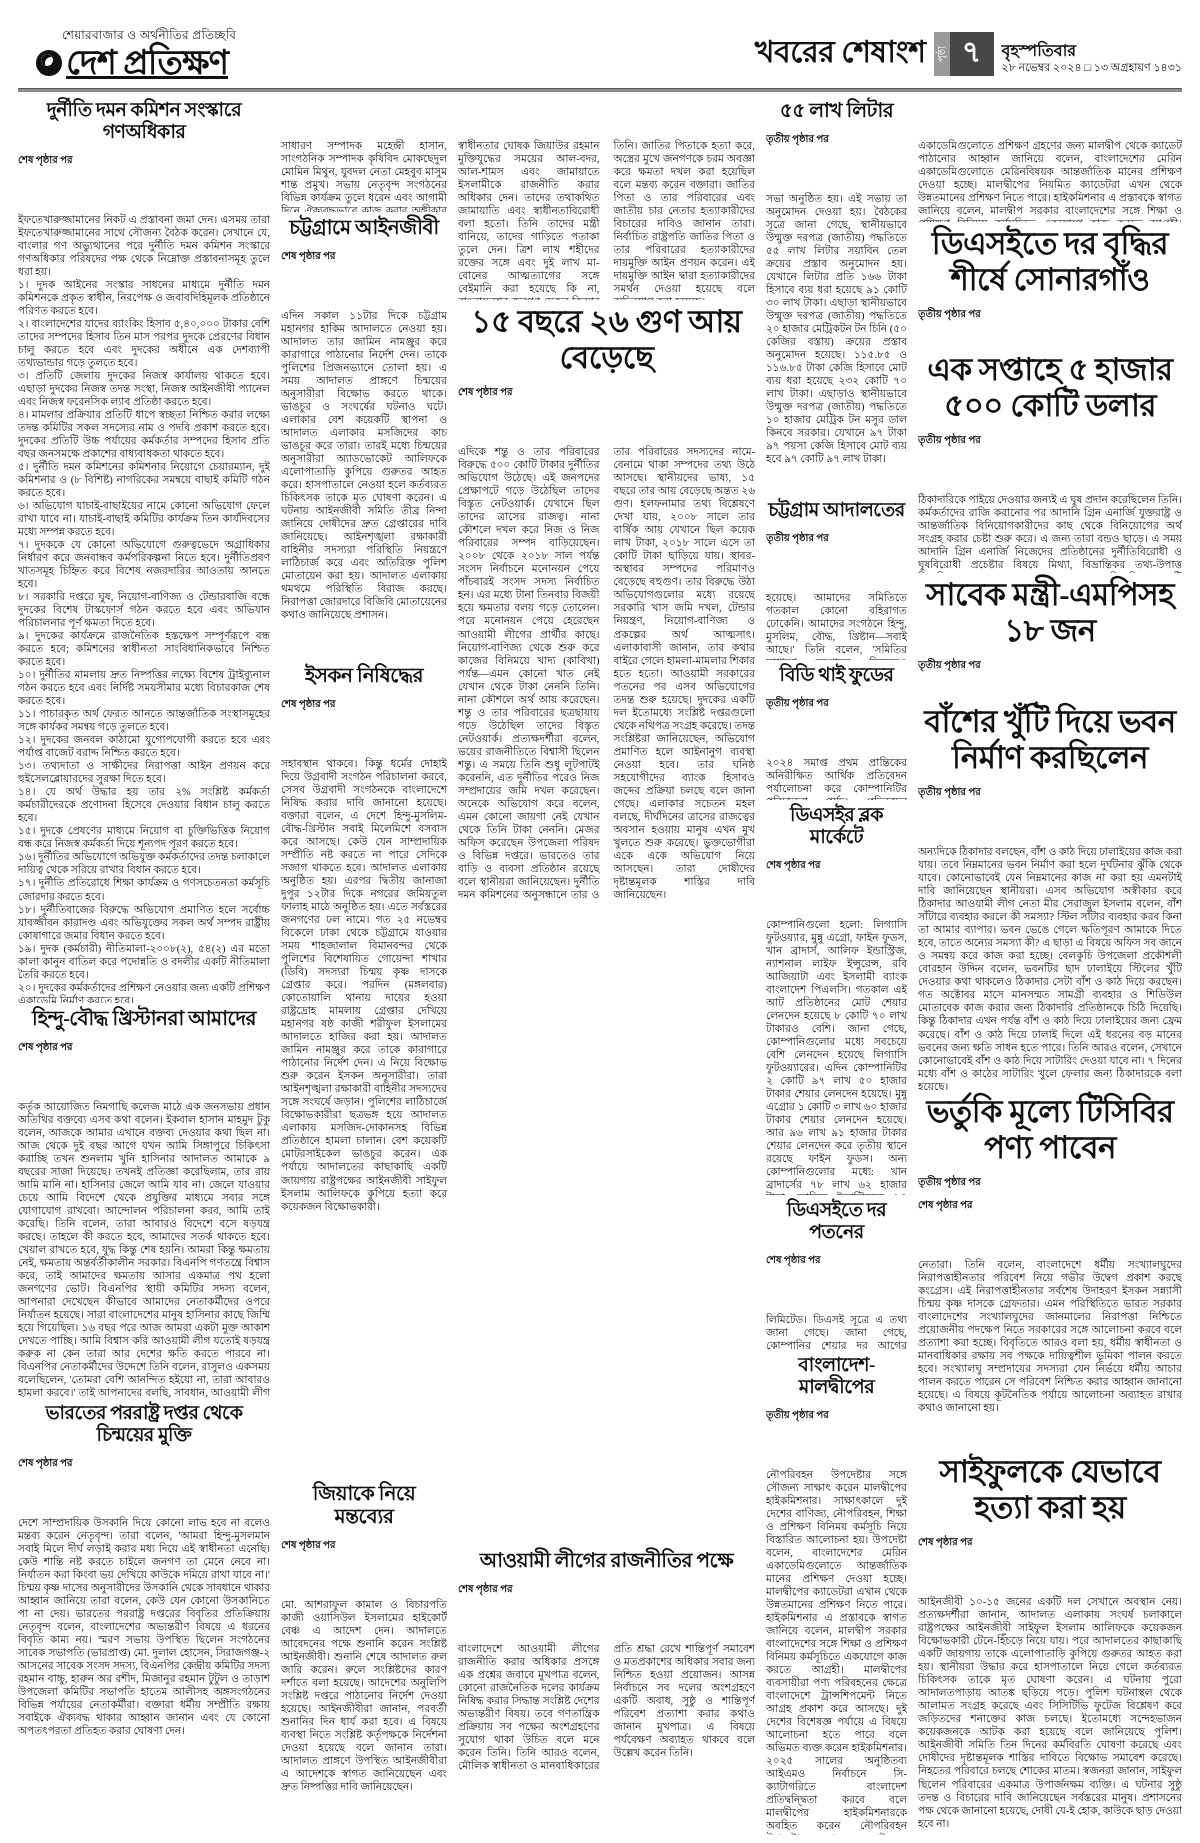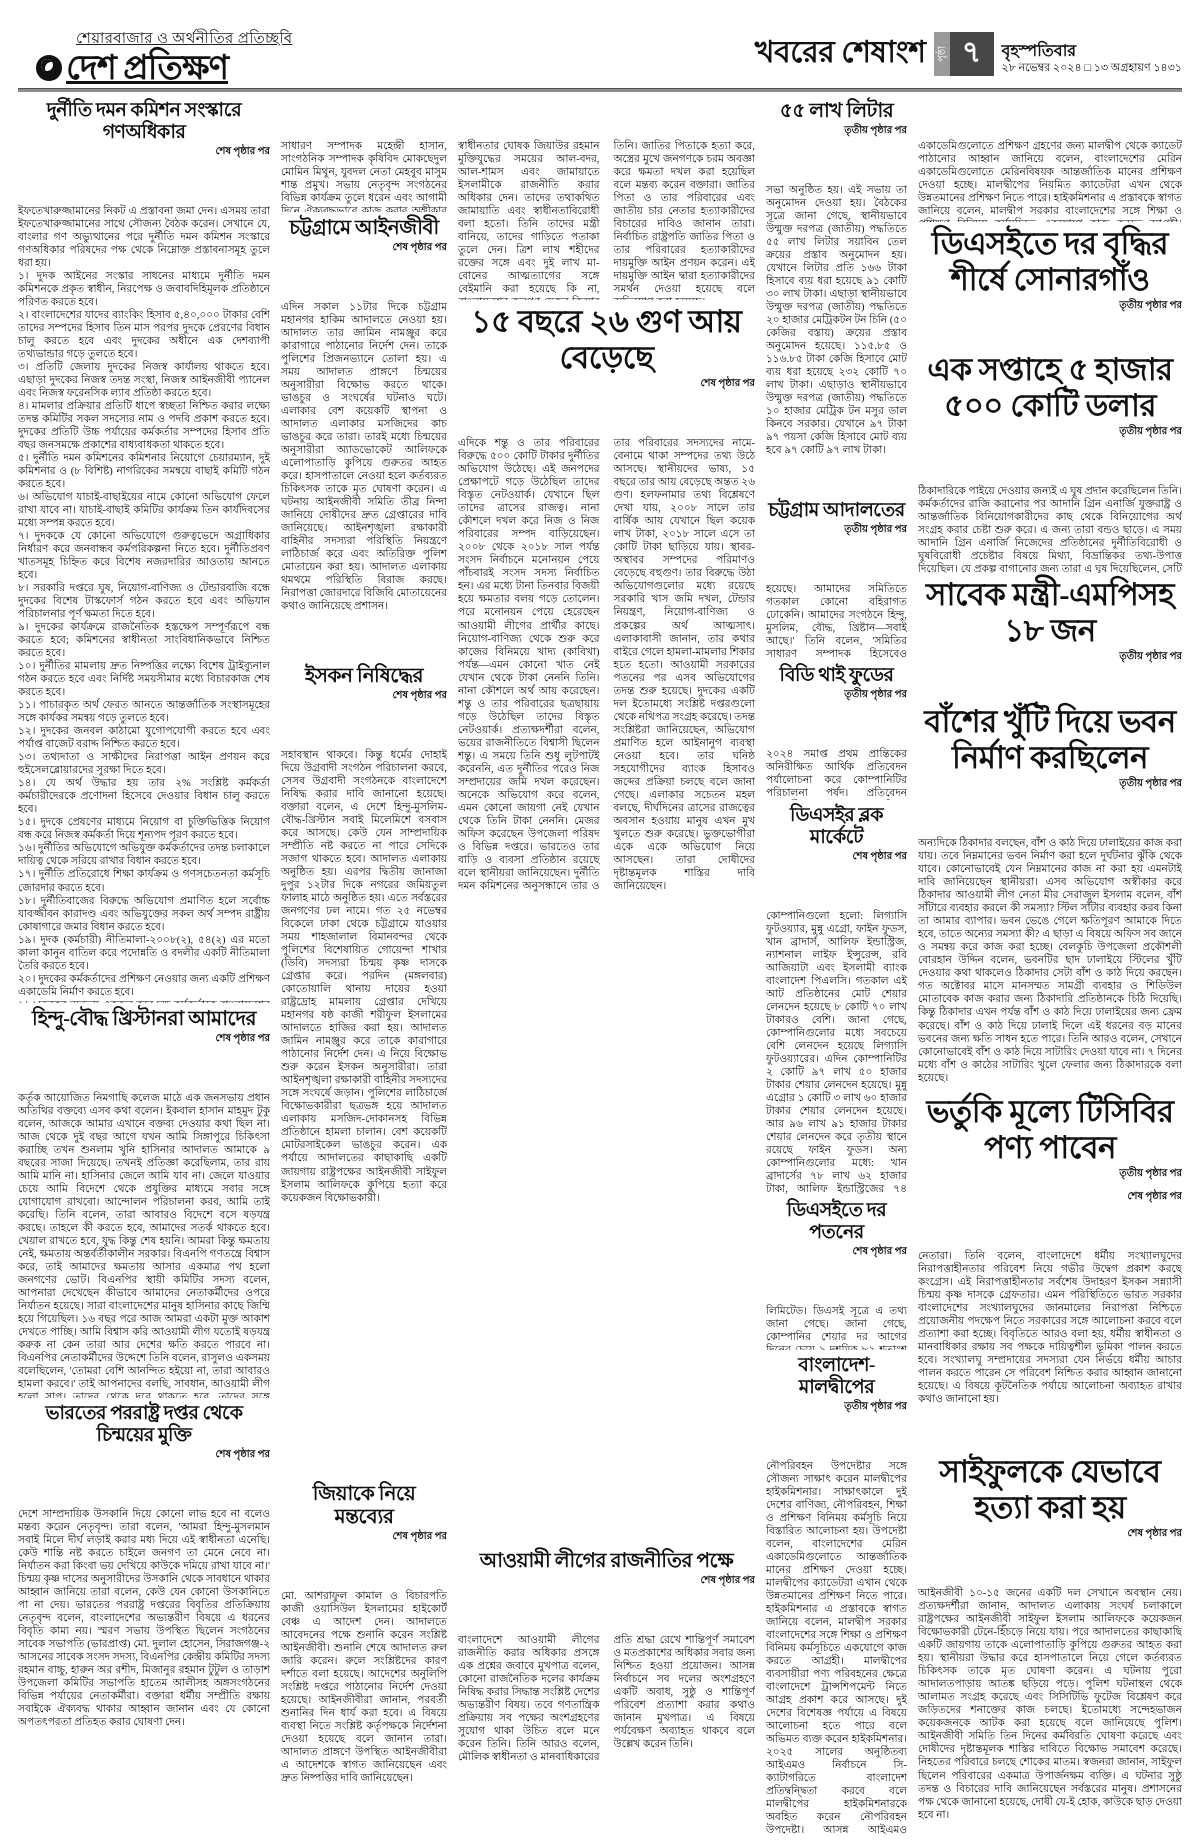--- a/index.html
+++ b/index.html
@@ -1,21 +1,21 @@
 <!DOCTYPE html>
 <html lang="bn"><head>
 <meta charset="utf-8">
 <style>
   html,body{margin:0;padding:0;background:#e8e8e8;}
   #page{position:relative;width:1200px;height:1843px;background:#ffffff;margin:0 auto;
         font-family:"Liberation Serif","DejaVu Serif",serif;color:#111;overflow:hidden;}
   
   #hdr{position:absolute;left:18px;top:26px;width:1164px;height:62px;}
   #masthead{position:absolute;left:18px;top:0;}
-  #tagline{font-size:15px;color:#222;margin-left:40px;letter-spacing:.3px;text-decoration:underline;}
+  #tagline{font-size:12px;color:#222;margin-left:26px;letter-spacing:.3px;}
   #brandrow{display:flex;align-items:center;gap:4px;text-decoration:underline;}
   #brandlogo{width:26px;height:26px;border-radius:50%;background:#111;position:relative;flex:0 0 auto;}
   #brandlogo:after{content:"";position:absolute;left:5px;top:4px;width:12px;height:12px;border-radius:50%;background:#fff;box-shadow:4px 3px 0 0 #111 inset;}
   #brandname{font-size:34px;font-weight:bold;letter-spacing:-1px;line-height:1;}
   #hdr-right{position:absolute;right:0;top:2px;display:flex;align-items:center;gap:8px;}
   #section-name{font-size:30px;font-weight:bold;letter-spacing:-.5px;}
   #pagebox{display:flex;align-items:stretch;height:44px;}
   #pagelabel{background:#9a9a9a;color:#fff;font-size:10px;writing-mode:vertical-rl;transform:rotate(180deg);
              display:flex;align-items:center;justify-content:center;width:16px;}
   #pagenum{background:#474747;color:#fff;font-size:30px;font-weight:bold;width:44px;display:flex;align-items:center;justify-content:center;}
@@ -28,21 +28,21 @@
   #band-a{left:18px;width:252px;}
   #band-b{left:281px;width:166px;}
   #band-c{left:458px;width:297px;}
   #band-d{left:766px;width:141px;}
   #band-e{left:918px;width:264px;}
   .art{overflow:hidden;}
   .hl{font-weight:bold;text-align:center;line-height:1.15;letter-spacing:-.5px;padding-top:4px;}
   .hl.h-lg{font-size:31px;text-align:center;}
   .hl.h-md{font-size:20px;}
   .hl.h-sm{font-size:19px;}
-  .cont-label{font-size:10px;font-weight:bold;text-align:right;margin:0 0 3px;}
+  .cont-label{font-size:10px;font-weight:bold;text-align:left;margin:9px 0 3px;}
   .body-txt{font-size:10.5px;line-height:1.24;text-align:justify;white-space:pre-line;word-break:break-word;margin-top:44px;}
   .two-col{column-count:2;column-gap:14px;}
 </style>
 </head>
 <body>
 
 <div id="page">
 
   <div id="hdr">
     <div id="masthead">

